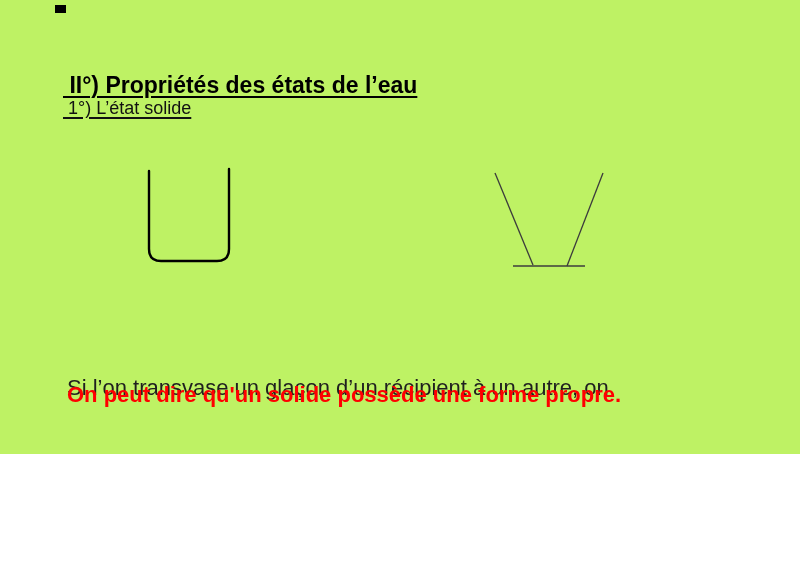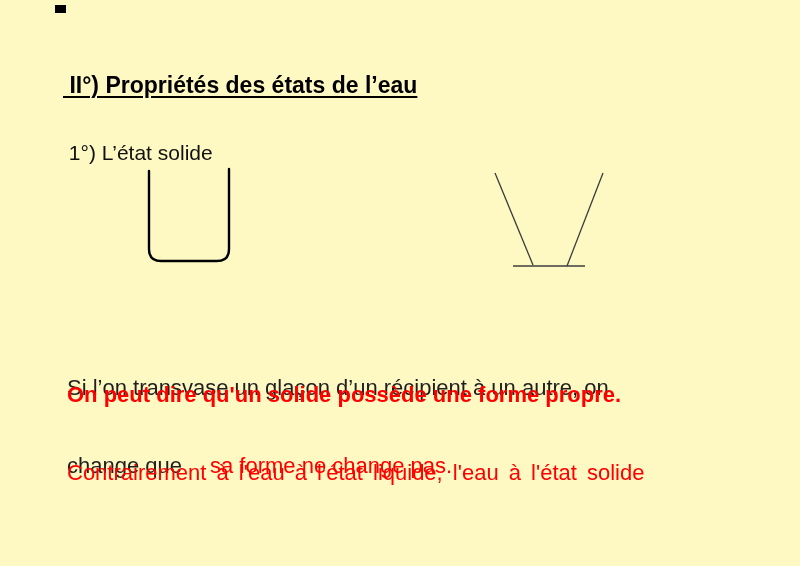--- a/index.html
+++ b/index.html
@@ -1,20 +1,20 @@
 <!DOCTYPE html>
 <html><head>
 <meta charset="utf-8">
 <style>
   html, body { margin: 0; padding: 0; background: #ffffff; }
   .page {
     position: relative;
     width: 800px;
-    height: 566px;
-    background: #fef9c3;
+    height: 454px;
+    background: #bef264;
     font-family: "Liberation Sans", "DejaVu Sans", sans-serif;
     overflow: hidden;
   }
   .cursor-mark {
     position: absolute;
     left: 55px; top: 5px;
     width: 11px; height: 8px;
     background: #000000;
   }
   .title-block { position: absolute; left: 63px; top: 73px; }
@@ -22,28 +22,28 @@
     font-size: 23px;
     font-weight: bold;
     color: #000000;
     line-height: 24px;
     white-space: pre;
     text-decoration: underline;
     text-decoration-thickness: 2px;
     text-underline-offset: 3px;
   }
   .subtitle {
-    font-size: 21px;
+    font-size: 18px;
     font-weight: normal;
     color: #111111;
     line-height: 22px;
     white-space: pre;
+    text-decoration: underline;
     text-decoration-thickness: 1.5px;
     text-underline-offset: 3px;
-    margin-top: 45px;
   }
   .figure { position: absolute; }
   .fig-beaker { left: 145px; top: 166px; }
   .fig-vcontainer { left: 490px; top: 170px; }
   .para {
     position: absolute;
     left: 67px;
     font-size: 22px;
     line-height: 26px;
     white-space: pre;

